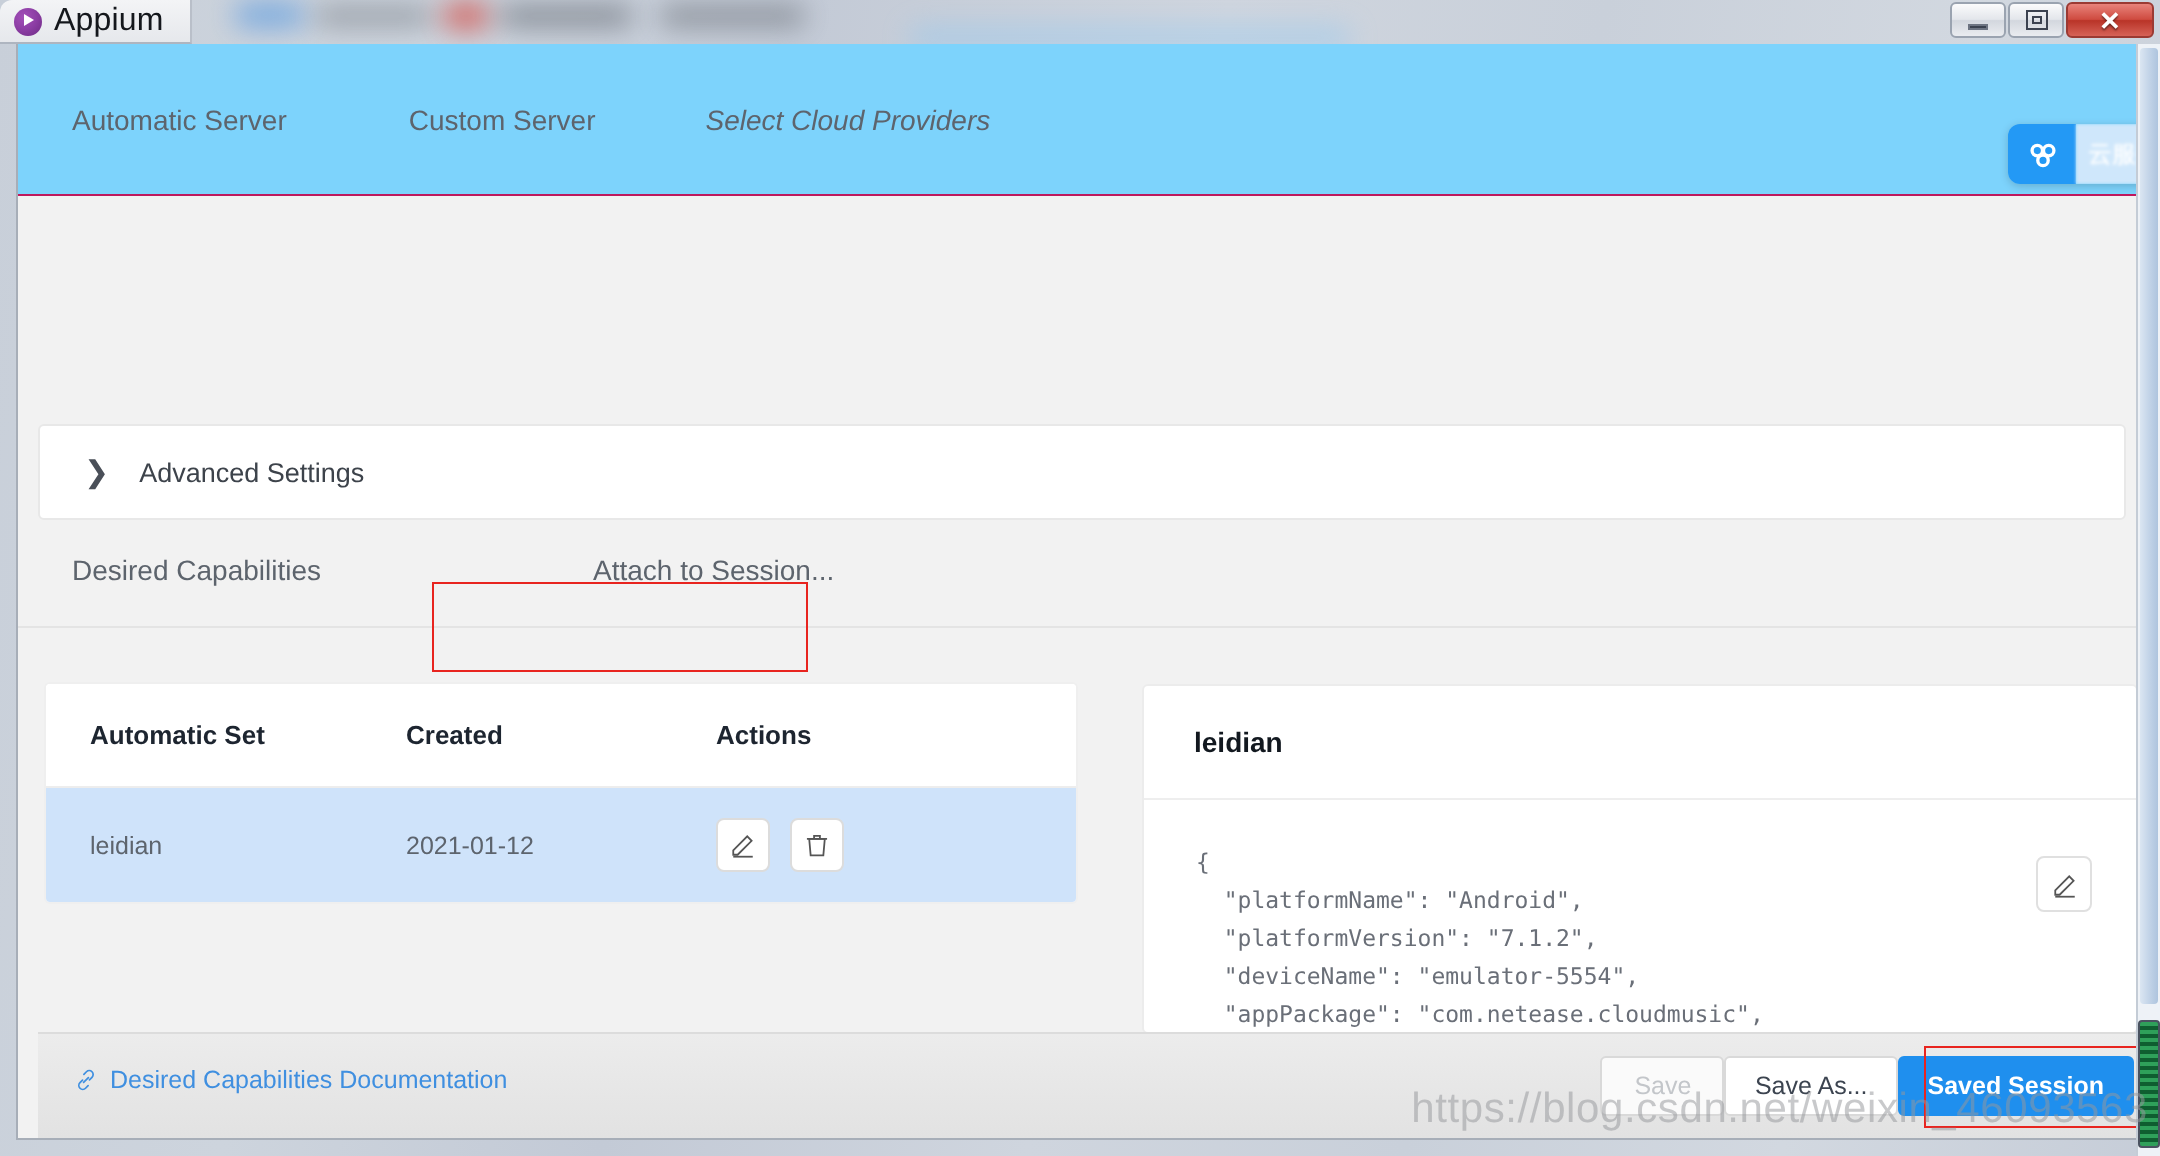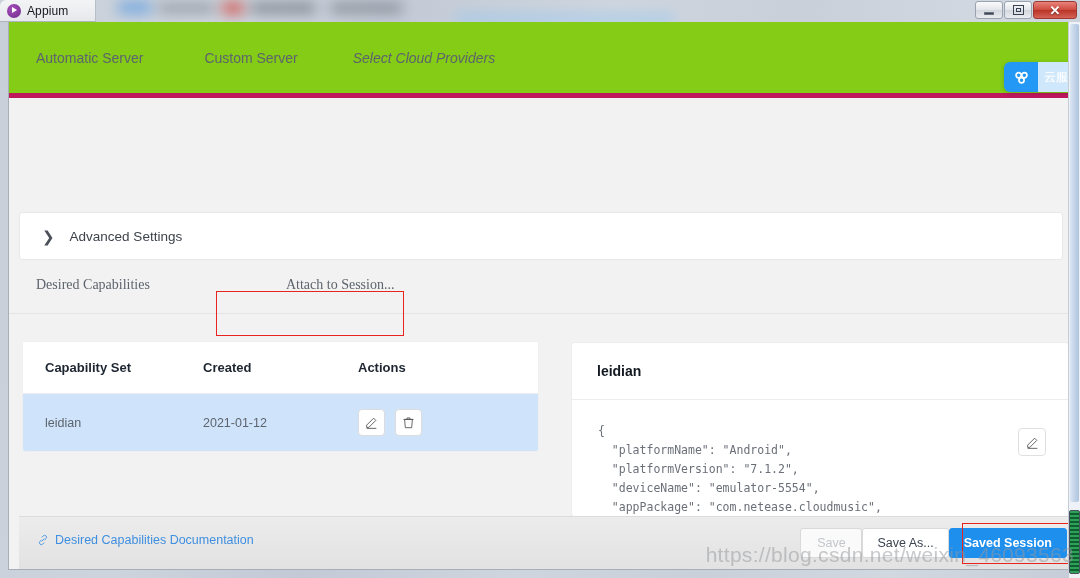--- a/index.html
+++ b/index.html
@@ -62,21 +62,21 @@
   #app-icon::after {
     content: "";
     position: absolute;
     left: 5px; top: 3.5px;
     width: 0; height: 0;
     border-left: 5px solid #fff;
     border-top: 3.5px solid transparent;
     border-bottom: 3.5px solid transparent;
   }
   #app-title {
-    font-size: 12px;
+    font-size: 16px;
     color: #14171c;
     white-space: nowrap;
     letter-spacing: .1px;
   }
 
   #winbtns {
     position: absolute;
     right: 3px; top: 1px;
     display: flex;
     gap: 1px;
@@ -135,22 +135,22 @@
     position: absolute;
     inset: 0;
     background: #f2f2f2;
   }
 
   
   #server-tabs {
     position: absolute;
     left: 0; top: 0;
     width: 1064px; height: 76px;
-    background: #84cc16;
-    border-bottom: 5px solid #be185d;
+    background: #7dd3fc;
+    border-bottom: 1px solid #be185d;
     display: flex;
     align-items: center;
     padding-left: 27px;
   }
   .server-tab {
     font-size: 14px;
     color: #5d646d;
     cursor: pointer;
     white-space: nowrap;
   }
@@ -221,21 +221,20 @@
     align-items: flex-start;
     padding-left: 27px;
   }
   .cap-tab {
     font-size: 14px;
     color: #5d646d;
     padding-top: 9px;
     cursor: pointer;
     white-space: nowrap;
     position: relative;
-    font-family: Liberation Serif, serif;
   }
   .cap-tab.active { color: #1f8fee; }
   .cap-tab.active::after {
     content: "";
     position: absolute;
     left: -3px; right: -4px;
     bottom: -14px;
     height: 3px;
     background: #1f92ef;
   }
@@ -473,21 +472,21 @@
         <div class="cap-tab">Desired Capabilities</div>
         <div class="cgap1"></div>
         <div class="cgap2"></div>
         <div class="cap-tab">Attach to Session...</div>
       </div>
 
       <div id="tab-annotation"></div>
 
       <div id="cap-table">
         <div class="table-header">
-          <div class="col-name">Capability Set</div>
+          <div class="col-name">Automatic Set</div>
           <div class="col-created">Created</div>
           <div class="col-actions">Actions</div>
         </div>
         <div class="table-row">
           <div class="col-name">leidian</div>
           <div class="col-created">2021-01-12</div>
           <div class="col-actions">
             <div class="icon-btn">
               <svg width="13" height="13" viewBox="0 0 16 16">
                 <path d="M2 11.3 10.6 2.7l2.7 2.7L4.7 14H2z" fill="none" stroke="#555" stroke-width="1.1"></path>

